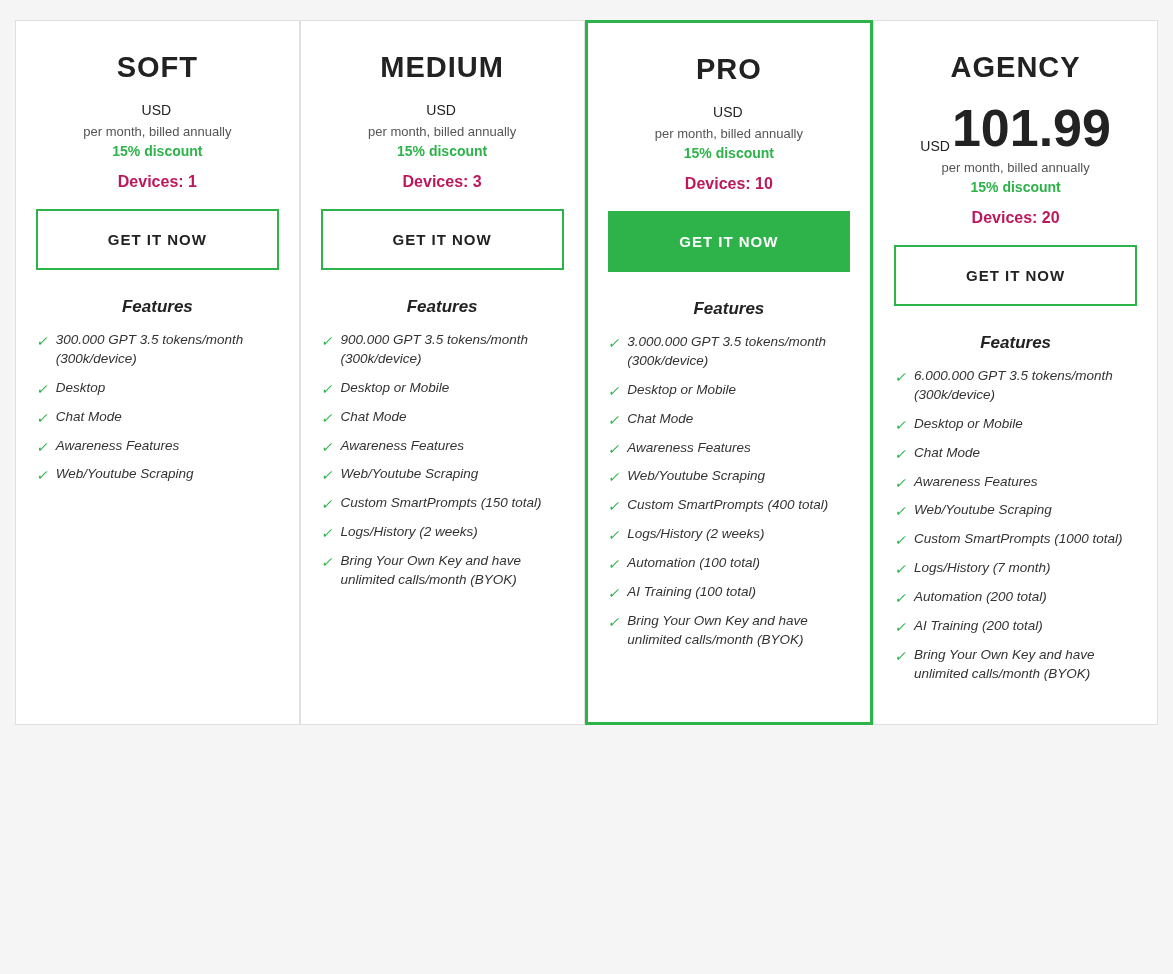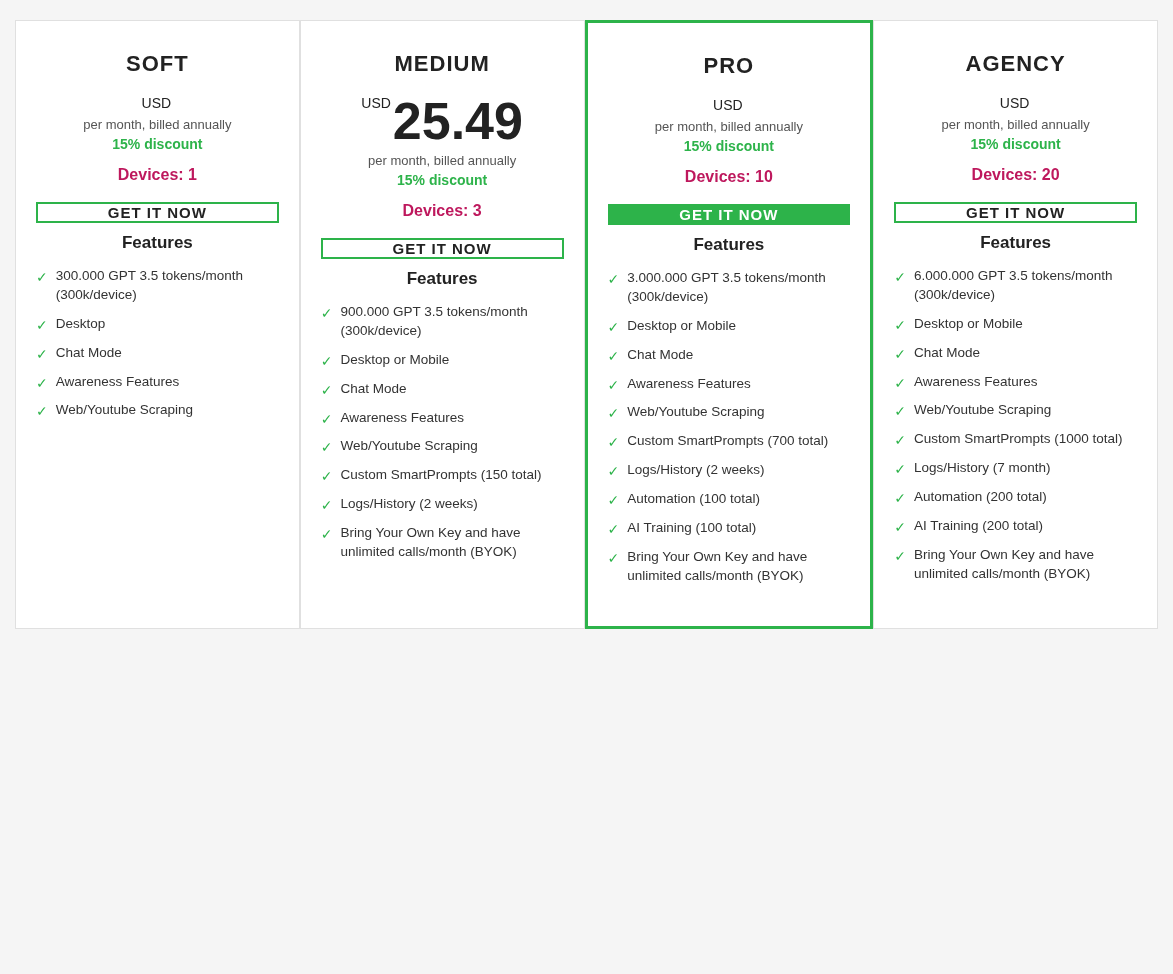--- a/index.html
+++ b/index.html
@@ -28,29 +28,29 @@
       display: flex;
       flex-direction: column;
       align-items: center;
       position: relative;
     }
     .plan-card.featured {
       border: 3px solid #2db34a;
       z-index: 2;
     }
     .plan-name {
-      font-size: 22px;
+      font-size: 29px;
       font-weight: bold;
       color: #222;
       margin-bottom: 18px;
       letter-spacing: 1px;
     }
     .price-row {
       display: flex;
-      align-items: flex-start;
+      align-items: flex-end;
       margin-bottom: 6px;
     }
     .price-currency {
       font-size: 14px;
       color: #222;
       font-weight: normal;
       margin-right: 2px;
     }
     .price-amount {
       font-size: 52px;
@@ -71,38 +71,39 @@
       margin-bottom: 14px;
     }
     .devices-label {
       font-size: 16px;
       font-weight: bold;
       color: #be185d;
       margin-bottom: 18px;
     }
     .cta-button {
       width: 100%;
-      padding: 0 0;
+      padding: 20px 0;
       border: 2px solid #2db34a;
       background: #fff;
       color: #222;
       font-size: 15px;
       font-weight: bold;
       letter-spacing: 1px;
       cursor: pointer;
-      margin-bottom: 10px;
+      margin-bottom: 27px;
       text-align: center;
     }
     .cta-button.featured-btn {
       background: #2db34a;
       color: #fff;
       border: 2px solid #2db34a;
     }
     .features-section {
       width: 100%;
+      font-style: italic;
     }
     .features-title {
       font-size: 17px;
       font-weight: bold;
       color: #222;
       margin-bottom: 14px;
       text-align: center;
     }
     .feature-item {
       display: flex;
@@ -156,21 +157,20 @@
         <div class="feature-item">
           <span class="check-icon">✓</span>
           <span class="feature-text">Web/Youtube Scraping</span>
         </div>
       </div>
     </div>
     <div class="plan-card">
       <div class="plan-name">MEDIUM</div>
       <div class="price-row">
         <span class="price-currency">USD</span>
-        <span class="price-amount">25.49</span>
       </div>
       <div class="price-period">per month, billed annually</div>
       <div class="price-discount">15% discount</div>
       <div class="devices-label">Devices: 3</div>
       <button class="cta-button">GET IT NOW</button>
       <div class="features-section">
         <div class="features-title">Features</div>
         <div class="feature-item">
           <span class="check-icon">✓</span>
           <span class="feature-text">900.000 GPT 3.5 tokens/month (300k/device)</span>
@@ -231,21 +231,21 @@
         <div class="feature-item">
           <span class="check-icon">✓</span>
           <span class="feature-text">Awareness Features</span>
         </div>
         <div class="feature-item">
           <span class="check-icon">✓</span>
           <span class="feature-text">Web/Youtube Scraping</span>
         </div>
         <div class="feature-item">
           <span class="check-icon">✓</span>
-          <span class="feature-text">Custom SmartPrompts (700 total)</span>
+          <span class="feature-text">Custom SmartPrompts (400 total)</span>
         </div>
         <div class="feature-item">
           <span class="check-icon">✓</span>
           <span class="feature-text">Logs/History (2 weeks)</span>
         </div>
         <div class="feature-item">
           <span class="check-icon">✓</span>
           <span class="feature-text">Automation (100 total)</span>
         </div>
         <div class="feature-item">
@@ -255,20 +255,21 @@
         <div class="feature-item">
           <span class="check-icon">✓</span>
           <span class="feature-text">Bring Your Own Key and have unlimited calls/month (BYOK)</span>
         </div>
       </div>
     </div>
     <div class="plan-card">
       <div class="plan-name">AGENCY</div>
       <div class="price-row">
         <span class="price-currency">USD</span>
+        <span class="price-amount">101.99</span>
       </div>
       <div class="price-period">per month, billed annually</div>
       <div class="price-discount">15% discount</div>
       <div class="devices-label">Devices: 20</div>
       <button class="cta-button">GET IT NOW</button>
       <div class="features-section">
         <div class="features-title">Features</div>
         <div class="feature-item">
           <span class="check-icon">✓</span>
           <span class="feature-text">6.000.000 GPT 3.5 tokens/month (300k/device)</span>

